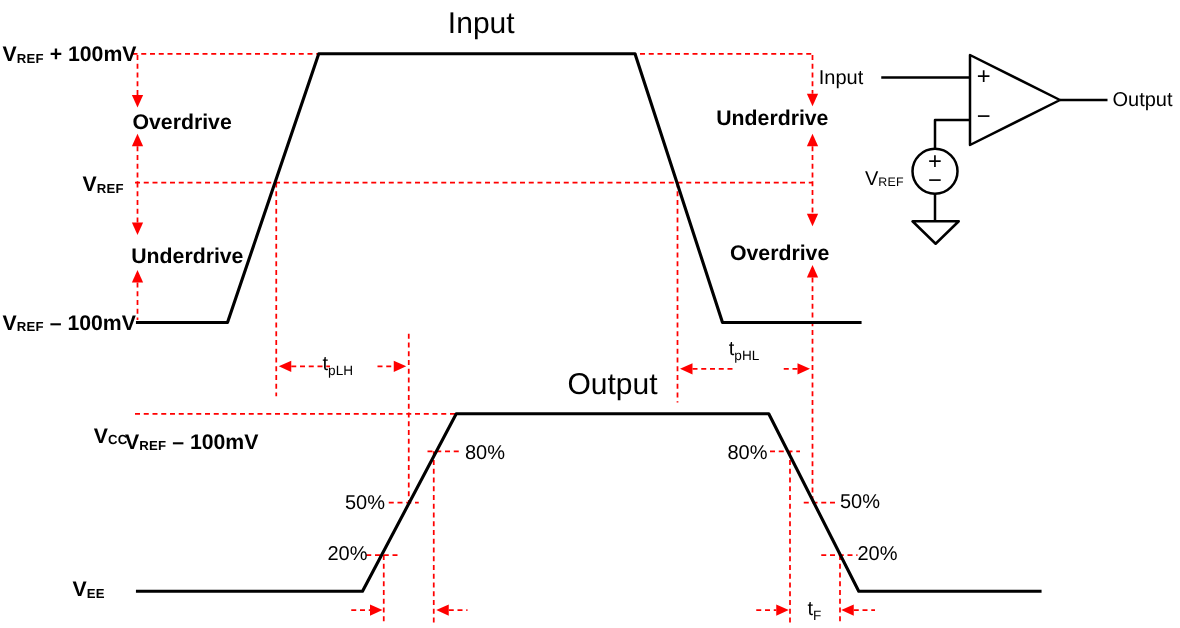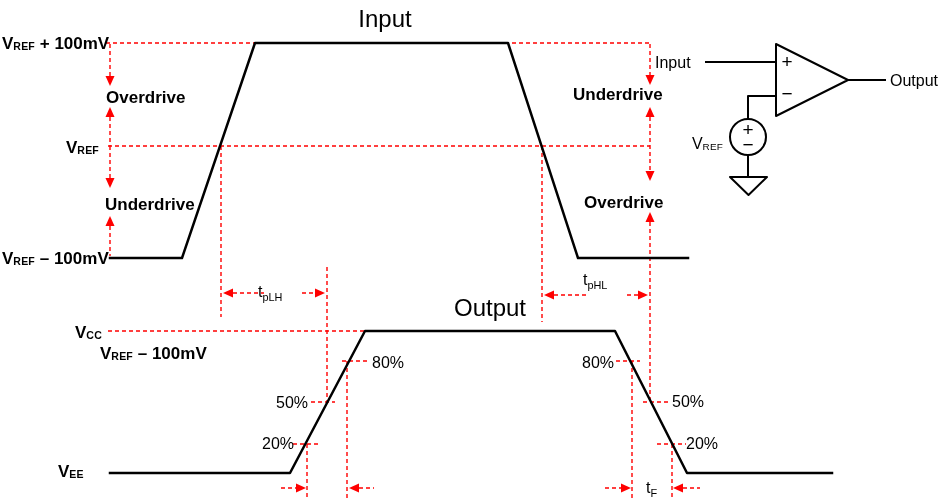--- a/index.html
+++ b/index.html
@@ -102,21 +102,21 @@
   <div class="lbl title" style="left:335px;top:6px;width:100px">Input</div>
   <div class="lbl big" style="left:573px;top:86px">Underdrive</div>
   <div class="lbl big" style="left:584px;top:194px">Overdrive</div>
 
   <div class="lbl center" style="left:258px;top:283px;width:50px"><span>t</span><span class="tsub">pLH</span></div>
   <div class="lbl center" style="left:583px;top:271px;width:50px"><span>t</span><span class="tsub">pHL</span></div>
   <div class="lbl center" style="left:308px;top:500px;width:40px"><span>t</span><span class="tsub">R</span></div>
   <div class="lbl center" style="left:646px;top:479px;width:40px"><span>t</span><span class="tsub">F</span></div>
 
   <div class="lbl title" style="left:430px;top:295px;width:120px">Output</div>
-  <div class="lbl big" style="left:75px;top:324px"><span>V</span><span class="sub">CC</span></div>
+  <div class="lbl big" style="left:75px;top:340px"><span>V</span><span class="sub">CC</span></div>
   <div class="lbl big" style="left:100px;top:345px"><span>V</span><span class="sub">REF</span><span> – 100mV</span></div>
   <div class="lbl" style="left:372px;top:354px">80%</div>
   <div class="lbl" style="left:276px;top:394px">50%</div>
   <div class="lbl" style="left:262px;top:435px">20%</div>
   <div class="lbl" style="left:582px;top:354px">80%</div>
   <div class="lbl" style="left:672px;top:393px">50%</div>
   <div class="lbl" style="left:686px;top:435px">20%</div>
   <div class="lbl big" style="left:58px;top:463px"><span>V</span><span class="sub">EE</span></div>
 
   <div class="lbl" style="left:655px;top:54px">Input</div>

